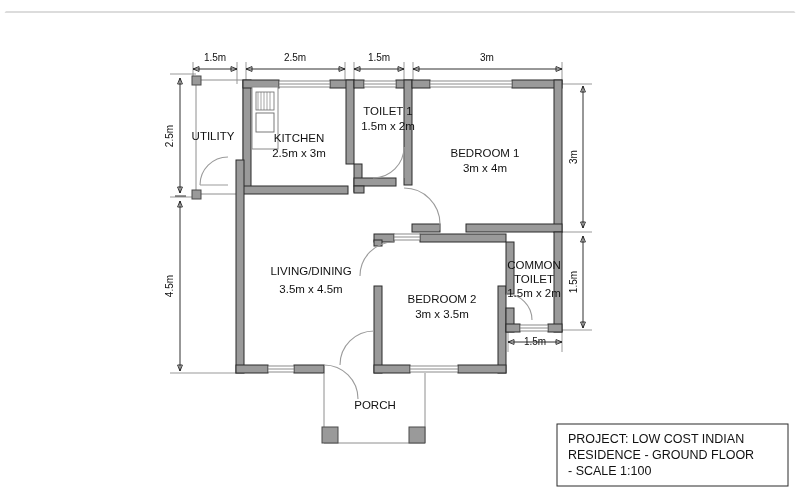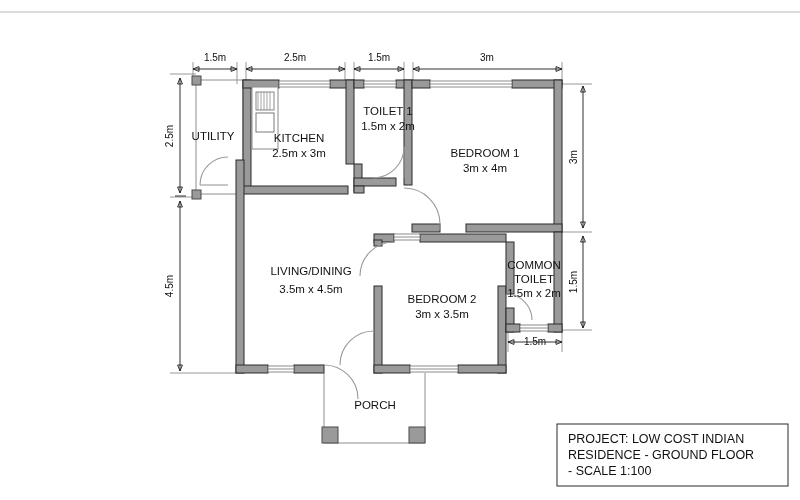--- a/index.html
+++ b/index.html
@@ -7,20 +7,21 @@
     padding: 0;
     background: #ffffff;
   }
   #page {
     position: relative;
     width: 800px;
     height: 500px;
     background: #ffffff;
     font-family: "Liberation Sans", sans-serif;
     overflow: hidden;
+    border-radius: 28px;
   }
   #plan-svg {
     position: absolute;
     left: 0;
     top: 0;
   }
   .room-label {
     font-family: "Liberation Sans", sans-serif;
     font-size: 11.5px;
     fill: #111111;

